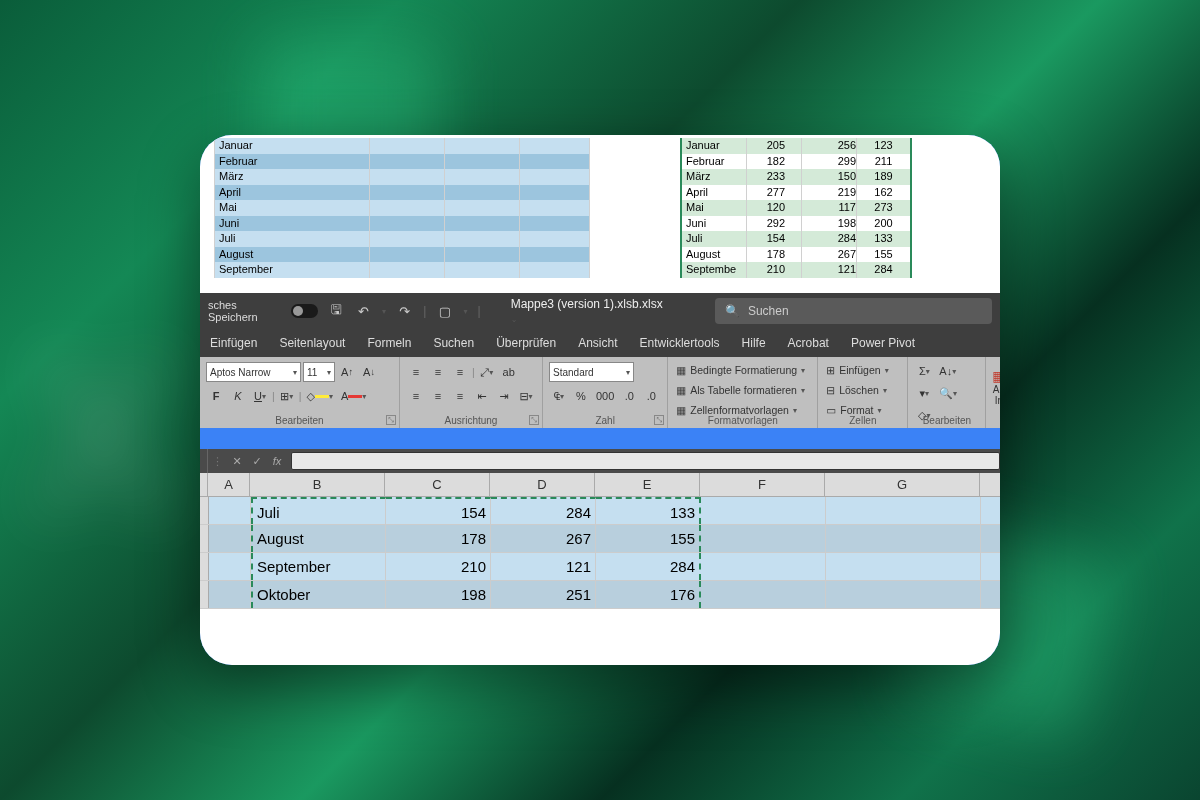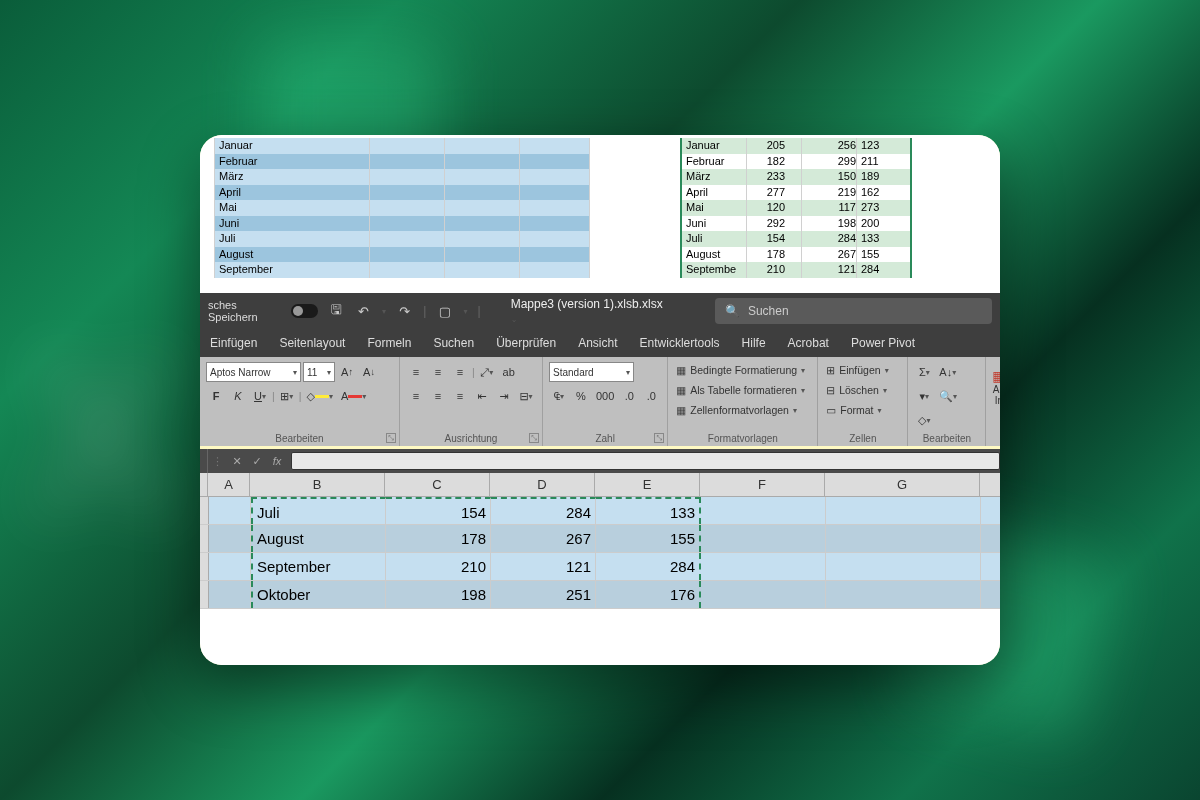--- a/index.html
+++ b/index.html
@@ -1,38 +1,38 @@
 <!DOCTYPE html>
 <html><head>
 <meta charset="utf-8">
 <style>
 *{box-sizing:border-box;margin:0;padding:0;font-family:"Segoe UI",Arial,sans-serif}
 body{width:1200px;height:800px;overflow:hidden;background:linear-gradient(135deg,#0a5d3a 0%,#148855 20%,#0d4a2e 40%,#1a9960 55%,#063020 70%,#10724a 85%,#0a4530 100%);position:relative;display:flex;align-items:center;justify-content:center}
 .bgblur{position:absolute;inset:0;filter:blur(30px);opacity:0.9;z-index:0}
 .bgblur-x{position:absolute;left:30px;top:310px;font-size:220px;font-weight:300;color:rgba(255,255,255,0.25);font-family:Arial,sans-serif;letter-spacing:-20px}
 .bgsquare{position:absolute;width:180px;height:180px;background:rgba(45,200,130,0.4);border-radius:12px}
-.card{position:relative;z-index:1;width:800px;height:530px;background:#fef9c3;border-radius:22px;overflow:hidden;box-shadow:0 20px 60px rgba(0,0,0,0.45)}
+.card{position:relative;z-index:1;width:800px;height:530px;background:#3b82f6;border-radius:32px;overflow:hidden;box-shadow:0 20px 60px rgba(0,0,0,0.45)}
 .card-inner{position:absolute;inset:0}
 
 
 .top-tables{position:absolute;top:0;left:0;right:0;height:160px;background:#fff;display:flex;font-size:11px}
 .top-left{flex:0 0 395px;padding-top:3px}
 .top-gap{flex:0 0 85px}
 .top-right{flex:1;padding-top:3px}
 .trow{display:flex;height:15.5px;line-height:15.5px}
 .tcell{border-right:1px solid #d0d0d0;padding-left:4px;white-space:nowrap;overflow:hidden}
 .top-left .c1{width:15px}
 .top-left .c2{width:155px}
 .top-left .c3{width:75px}
 .top-left .c4{width:75px}
 .top-left .c5{width:70px}
 .top-right .c1{width:67px}
 .top-right .c2{width:55px;text-align:right;padding-right:16px}
 .top-right .c3{width:55px;text-align:right;}
-.top-right .c4{width:55px;text-align:left;padding-right:4px;border-right:2px solid #2a8a5a}
+.top-right .c4{width:55px;text-align:center;padding-right:4px;border-right:2px solid #2a8a5a}
 .sel{background:#c5dff0}
 .hdr{background:#9cc5de}
 .altg{background:#d4ead8}
 .altw{background:#fff}
 .top-right .trow .c1{border-left:2px solid #2a8a5a}
 
 
 .titlebar{position:absolute;top:158px;left:0;right:0;height:36px;background:#3e3e3e;display:flex;align-items:center;color:#ddd;font-size:12px;padding:0 8px;gap:10px}
 .autosave{display:flex;align-items:center;gap:6px;font-size:11px}
 .toggle{width:28px;height:14px;background:#1a1a1a;border-radius:8px;position:relative}
@@ -40,21 +40,21 @@
 .ticon{width:18px;height:18px;display:flex;align-items:center;justify-content:center;color:#ccc;cursor:pointer;font-size:13px}
 .titlebar .sep{color:#666}
 .doctitle{margin-left:20px;font-size:12px;color:#eee}
 .searchbox{margin-left:40px;background:#5a5a5a;height:26px;width:290px;border-radius:4px;display:flex;align-items:center;padding:0 10px;color:#ccc;font-size:12px;gap:8px}
 
 
 .tabs{position:absolute;top:194px;left:0;right:0;height:28px;background:#3e3e3e;display:flex;align-items:center;padding:0 8px;gap:18px;color:#ddd;font-size:12px}
 .tab{cursor:pointer;padding:4px 2px}
 
 
-.ribbon{position:absolute;top:222px;left:0;right:0;height:89px;background:#bfbfbf;display:flex;font-size:10.5px;color:#333}
+.ribbon{position:absolute;top:222px;left:0;right:0;height:71px;background:#bfbfbf;display:flex;font-size:10.5px;color:#333}
 .rgroup{border-right:1px solid #a0a0a0;padding:3px 6px 2px 6px;display:flex;flex-direction:column;position:relative}
 .rgroup-label{position:absolute;bottom:2px;left:0;right:0;text-align:center;font-size:10px;color:#555}
 .rgroup-dlg{position:absolute;right:3px;bottom:3px;width:10px;height:10px;border:1px solid #888;font-size:7px;line-height:8px;text-align:center;color:#666}
 .rrow{display:flex;align-items:center;gap:2px;height:24px}
 .rbtn{min-width:20px;height:20px;display:flex;align-items:center;justify-content:center;background:transparent;border:1px solid transparent;cursor:pointer;font-size:11px;padding:0 2px}
 .fontsel{width:95px;height:20px;background:#fff;border:1px solid #888;font-size:10px;padding:0 3px;display:flex;align-items:center;justify-content:space-between}
 .sizesel{width:32px;height:20px;background:#fff;border:1px solid #888;font-size:10px;padding:0 3px;display:flex;align-items:center;justify-content:space-between}
 .numsel{width:85px;height:20px;background:#fff;border:1px solid #888;font-size:10px;padding:0 3px;display:flex;align-items:center;justify-content:space-between}
 .ritem{display:flex;align-items:center;gap:4px;height:20px;font-size:10.5px;cursor:pointer;padding:0 2px;white-space:nowrap}
 .chev{font-size:8px;color:#555}

